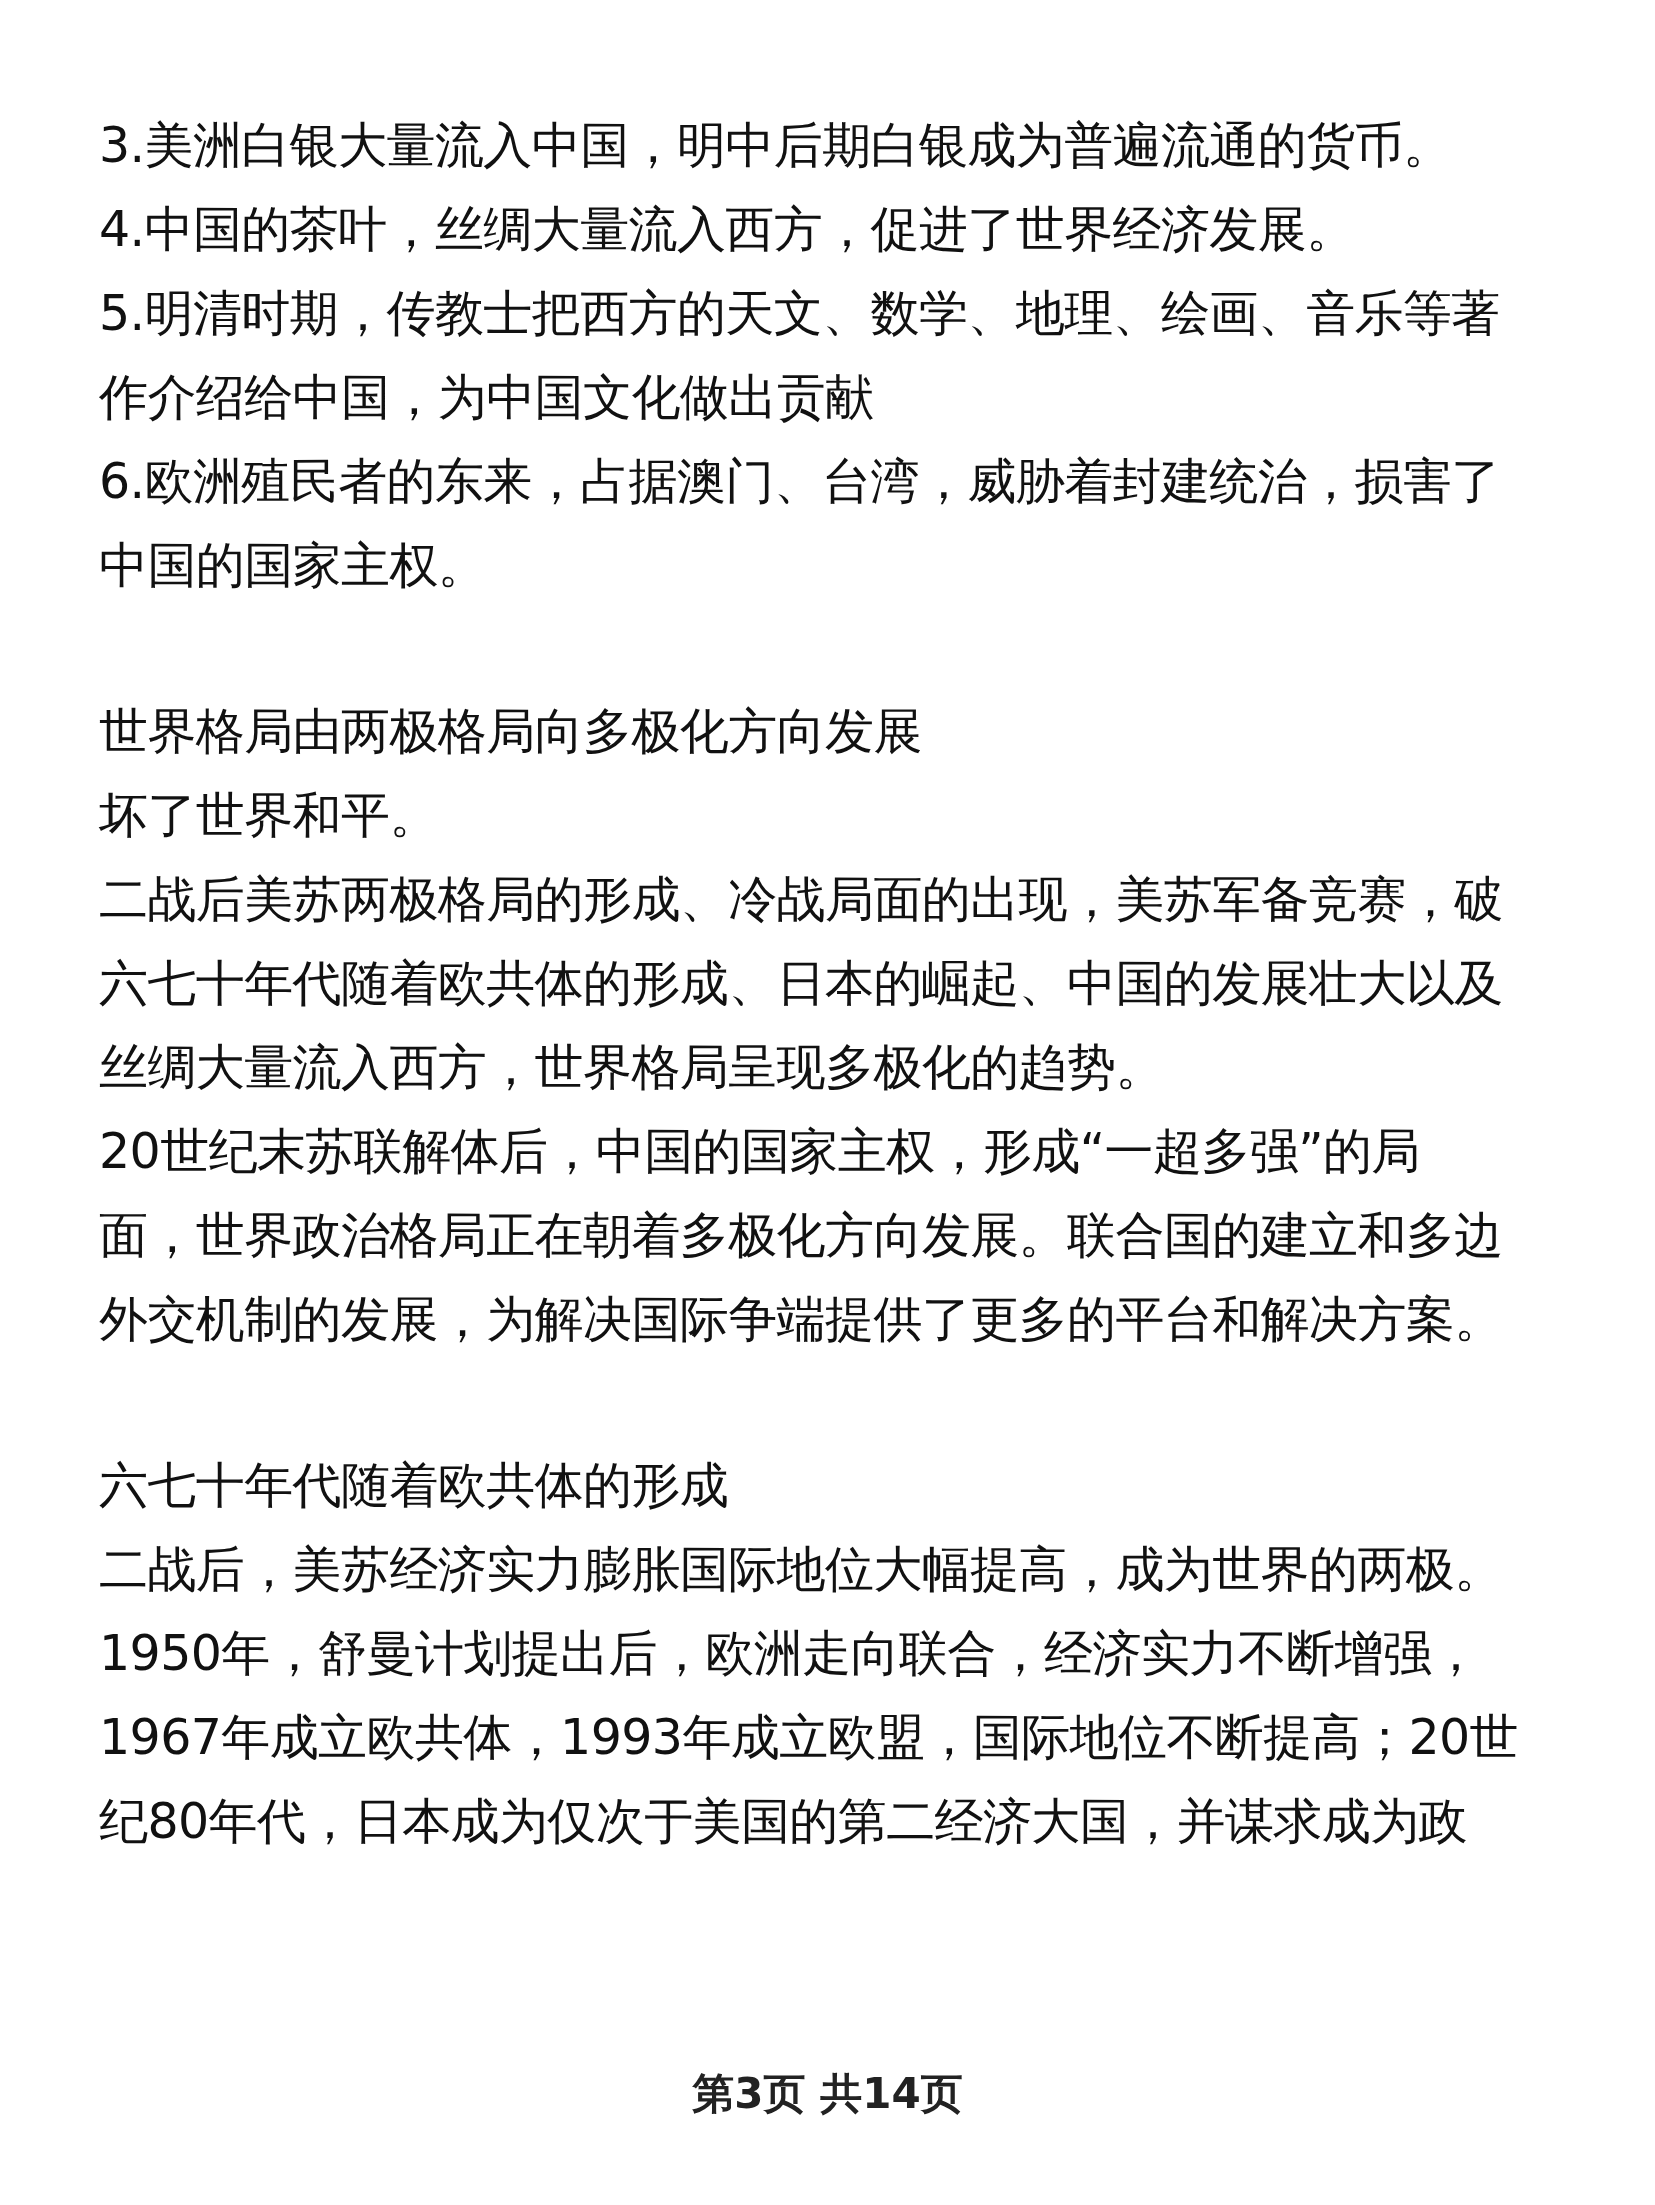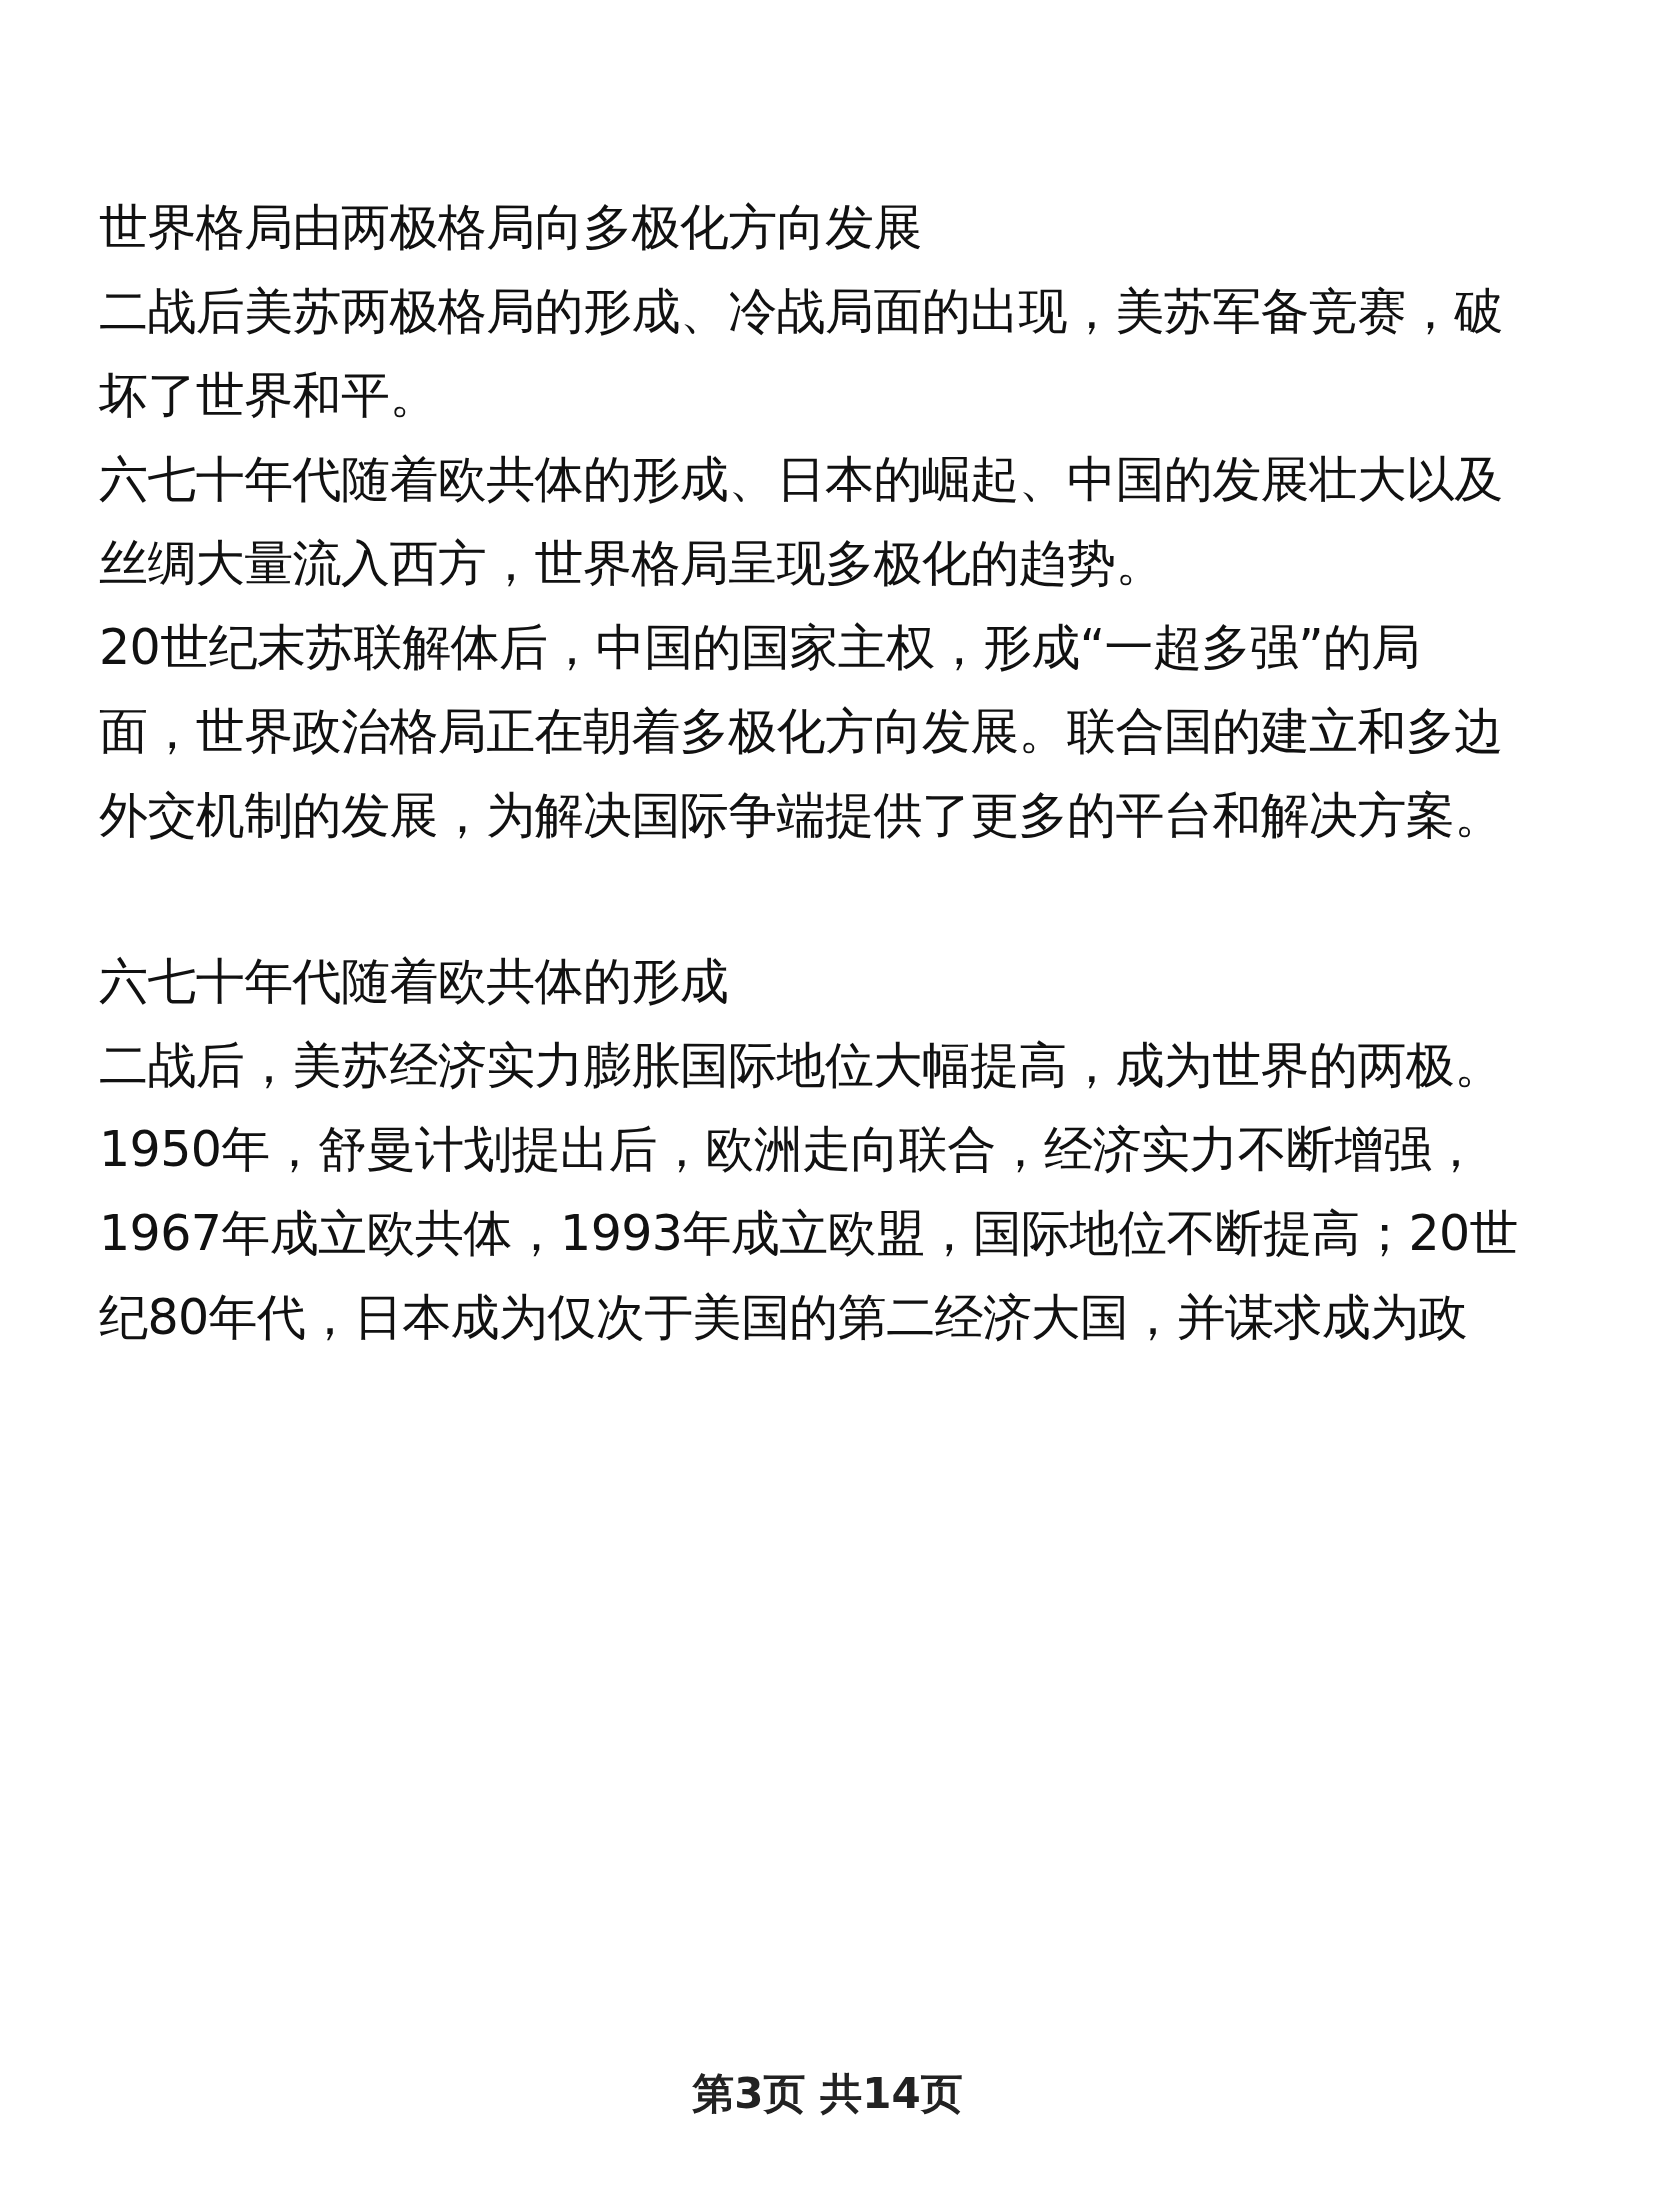--- a/index.html
+++ b/index.html
@@ -48,27 +48,35 @@
       font-size: 42px;
       font-weight: bold;
       color: #222222;
     }
   </style>
 </head>
 <body>
 
 <div class="page">
 
+  <div>
+    <div class="line">3.美洲白银大量流入中国，明中后期白银成为普遍流通的货币。</div>
+    <div class="line">4.中国的茶叶，丝绸大量流入西方，促进了世界经济发展。</div>
+    <div class="line">5.明清时期，传教士把西方的天文、数学、地理、绘画、音乐等著</div>
+    <div class="line">作介绍给中国，为中国文化做出贡献</div>
+    <div class="line">6.欧洲殖民者的东来，占据澳门、台湾，威胁着封建统治，损害了</div>
+    <div class="line">中国的国家主权。</div>
+  </div>
 
   <div class="gap"></div>
 
   <div>
     <div class="heading">世界格局由两极格局向多极化方向发展</div>
+    <div class="line">坏了世界和平。</div>
     <div class="line">二战后美苏两极格局的形成、冷战局面的出现，美苏军备竞赛，破</div>
-    <div class="line">坏了世界和平。</div>
     <div class="line">六七十年代随着欧共体的形成、日本的崛起、中国的发展壮大以及</div>
     <div class="line">丝绸大量流入西方，世界格局呈现多极化的趋势。</div>
     <div class="line">20世纪末苏联解体后，中国的国家主权，形成“一超多强”的局</div>
     <div class="line">面，世界政治格局正在朝着多极化方向发展。联合国的建立和多边</div>
     <div class="line">外交机制的发展，为解决国际争端提供了更多的平台和解决方案。</div>
   </div>
 
   <div class="gap"></div>
 
   <div>

